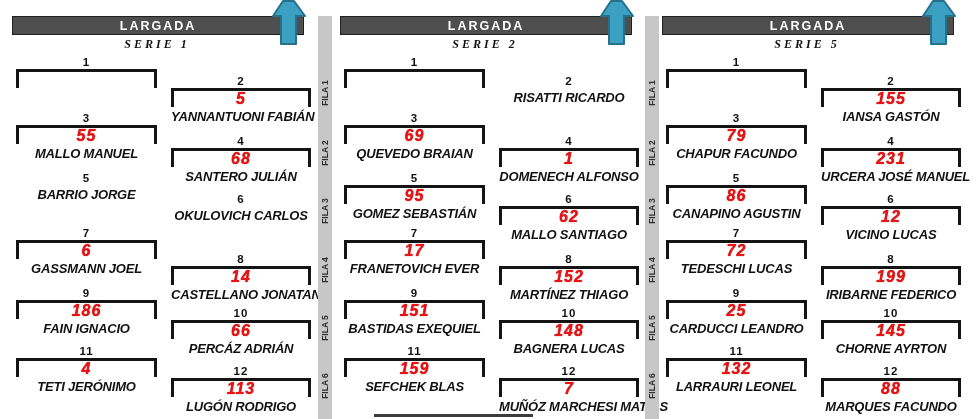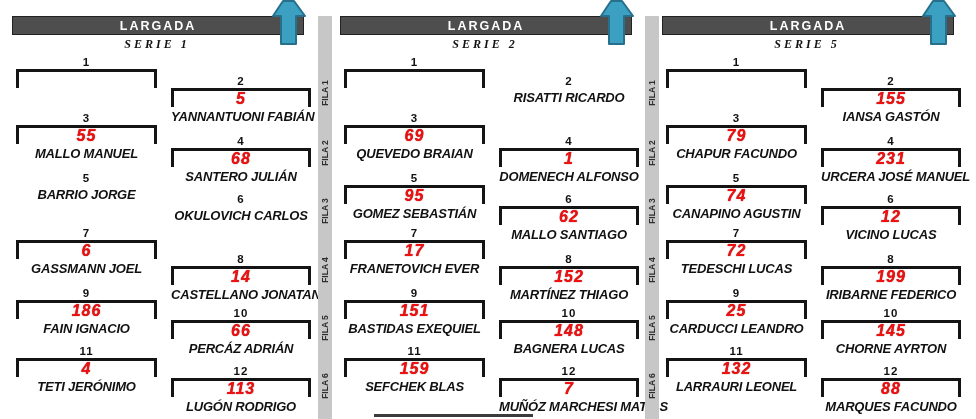--- a/index.html
+++ b/index.html
@@ -290,21 +290,21 @@
         <div class="cell" style="left: 159px; width: 140px; top: 134px;">
           <div class="pos">4</div>
           <div class="bracket">
             <div class="num">231</div>
           </div>
           <div class="driver">URCERA JOSÉ MANUEL</div>
         </div>
         <div class="cell" style="left: 4px; width: 141px; top: 171px;">
           <div class="pos">5</div>
           <div class="bracket">
-            <div class="num">74</div>
+            <div class="num">86</div>
           </div>
           <div class="driver">CANAPINO AGUSTIN</div>
         </div>
         <div class="cell" style="left: 159px; width: 140px; top: 192px;">
           <div class="pos">6</div>
           <div class="bracket">
             <div class="num">12</div>
           </div>
           <div class="driver">VICINO LUCAS</div>
         </div>

